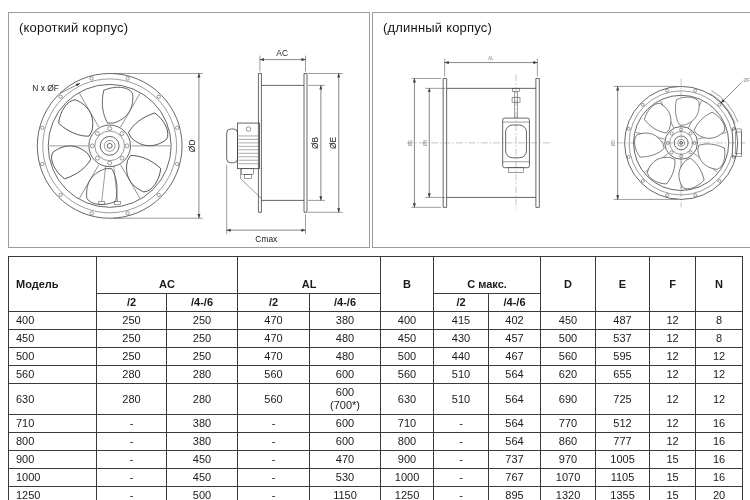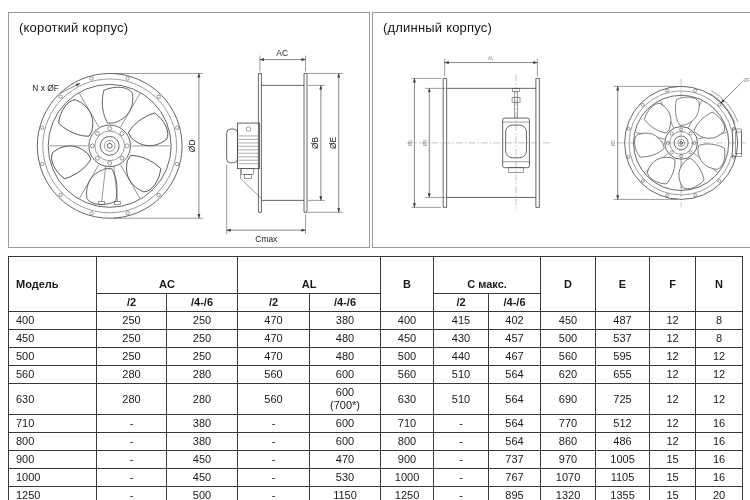--- a/index.html
+++ b/index.html
@@ -468,21 +468,21 @@
         <tr>
           <td class="model">800</td>
           <td class="num">-</td>
           <td class="num">380</td>
           <td class="num">-</td>
           <td class="num">600</td>
           <td class="num">800</td>
           <td class="num">-</td>
           <td class="num">564</td>
           <td class="num">860</td>
-          <td class="num">486</td>
+          <td class="num">777</td>
           <td class="num">12</td>
           <td class="num">16</td>
         </tr>
         <tr>
           <td class="model">900</td>
           <td class="num">-</td>
           <td class="num">450</td>
           <td class="num">-</td>
           <td class="num">470</td>
           <td class="num">900</td>

